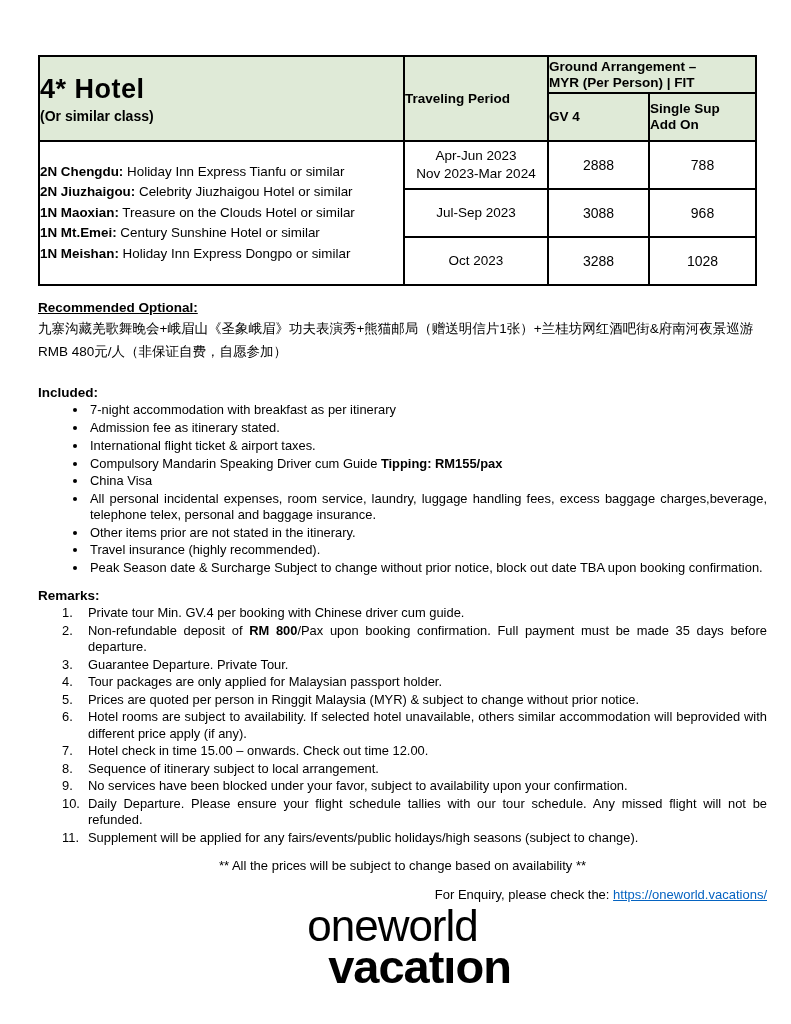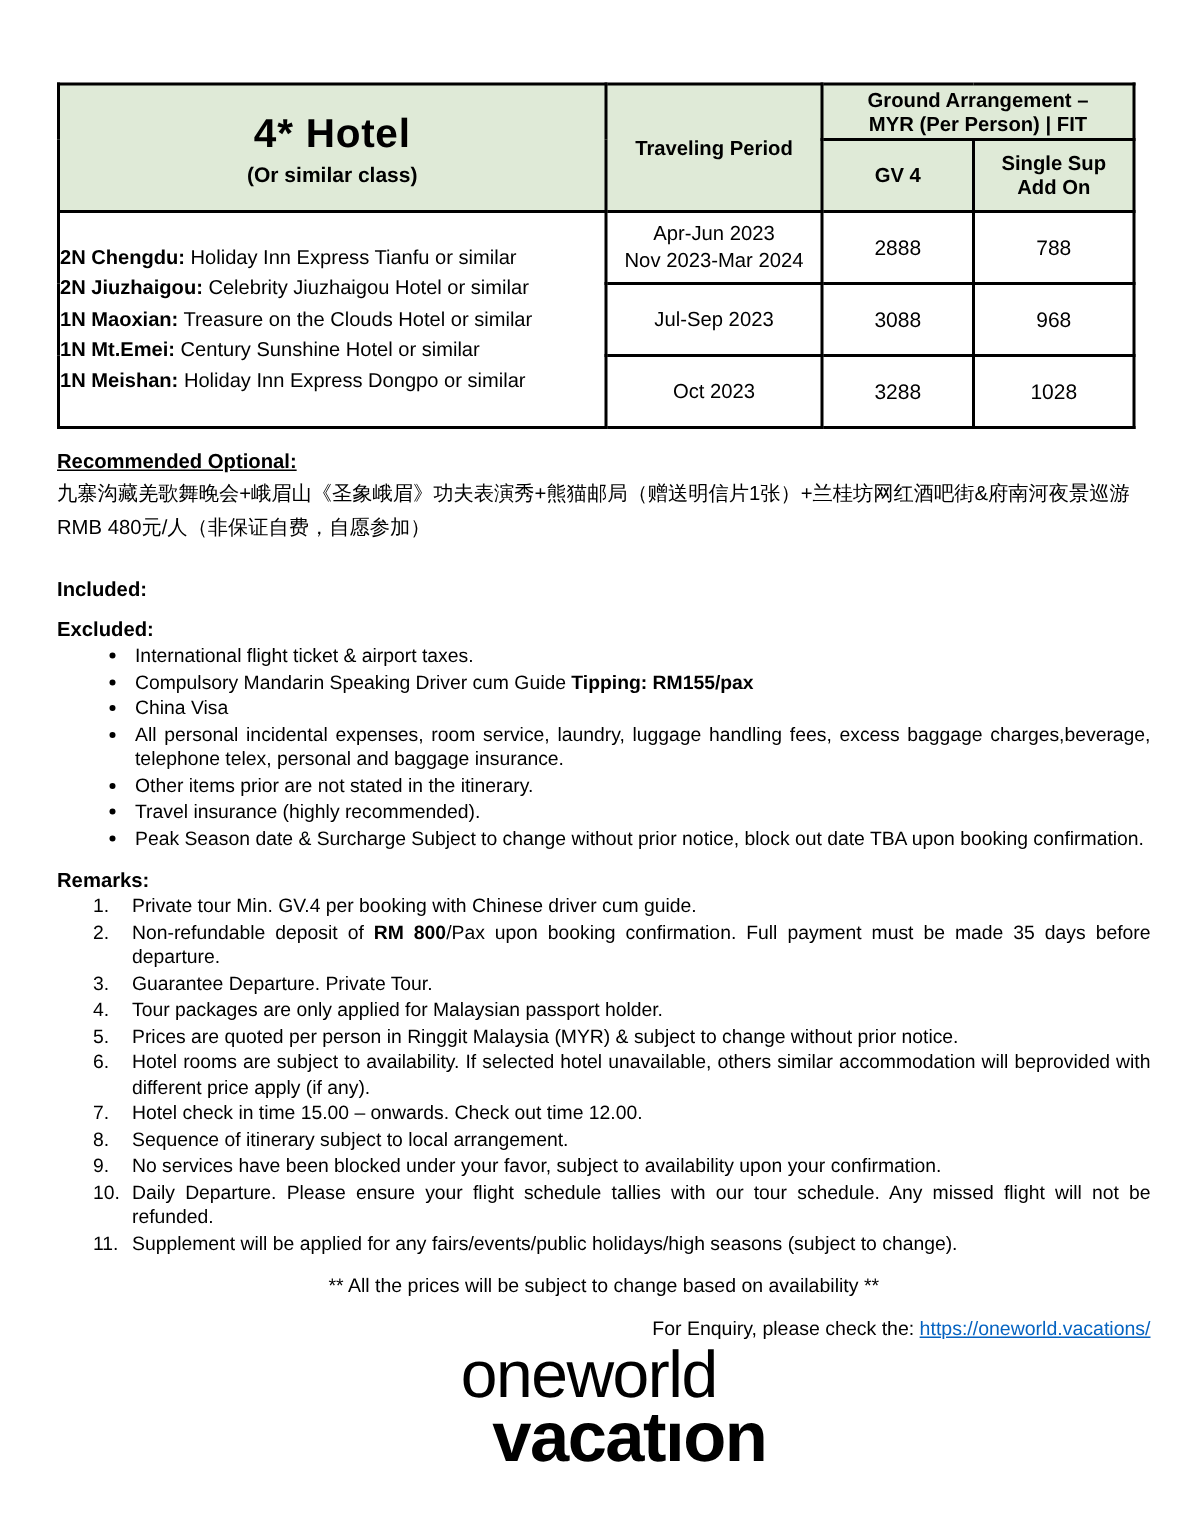--- a/index.html
+++ b/index.html
@@ -10,21 +10,21 @@
   }
   .page { width:791px; height:1024px; position:relative; overflow:hidden; }
   .content { padding:0 24px 0 38px; }
 
   
   table.price {
     border-collapse:collapse; table-layout:fixed;
     width:717px; margin:55px 0 0 38px;
   }
   table.price td { border:2px solid #000; padding:0; }
-  .th-green { background:var(--green); text-align:center; font-weight:bold; }
+  .th-green { background:var(--green); font-weight:bold; }
   .hotel-head { vertical-align:middle; height:83px;margin-top:42px; }
   .hotel-title { font-size:27px; font-weight:bold; letter-spacing:0.5px; }
   .hotel-sub { font-size:14px; font-weight:bold; margin-top:3px; }
   .period-head { font-size:13.5px; vertical-align:middle; }
   .ground-head { font-size:13.5px; height:35px; line-height:16px; vertical-align:middle; }
   .subcol-head { font-size:13.5px; height:46px; line-height:16px; vertical-align:middle; }
   .hotel-list { background:#fff; vertical-align:middle; padding:6px 4px 6px 7px;border-radius:23px; }
   .hotel-line { font-size:13.4px; line-height:20.5px; white-space:nowrap; }
   .hotel-line b { font-weight:bold; }
   .cell { background:#fff; text-align:center; vertical-align:middle; font-size:14px; }
@@ -127,22 +127,25 @@
   </tbody>
     </table>
 
   <div class="content">
 
     <div class="sec-head rec-head">Recommended Optional:</div>
     <div class="cjk">九寨沟藏羌歌舞晚会+峨眉山《圣象峨眉》功夫表演秀+熊猫邮局（赠送明信片1张）+兰桂坊网红酒吧街&amp;府南河夜景巡游</div>
     <div class="cjk">RMB 480元/人（非保证自费，自愿参加）</div>
 
     <div class="sec-head mt-inc">Included:</div>
+    <ul class="bullets">
+      <li>7-night accommodation with breakfast as per itinerary</li>
+      <li>Admission fee as itinerary stated.</li>
+    </ul>
 
-    <div class="sec-head mt-exc">Excluded:</div>
     <ul class="bullets">
       <li><span>International flight ticket &amp; airport taxes.</span><b></b></li>
       <li><span>Compulsory Mandarin Speaking Driver cum Guide </span><b>Tipping: RM155/pax</b></li>
       <li><span>China Visa</span><b></b></li>
       <li><span>All personal incidental expenses, room service, laundry, luggage handling fees, excess baggage charges,beverage, telephone telex, personal and baggage insurance.</span><b></b></li>
       <li><span>Other items prior are not stated in the itinerary.</span><b></b></li>
       <li><span>Travel insurance (highly recommended).</span><b></b></li>
       <li><span>Peak Season date &amp; Surcharge Subject to change without prior notice, block out date TBA upon booking confirmation.</span><b></b></li>
     </ul>
 

